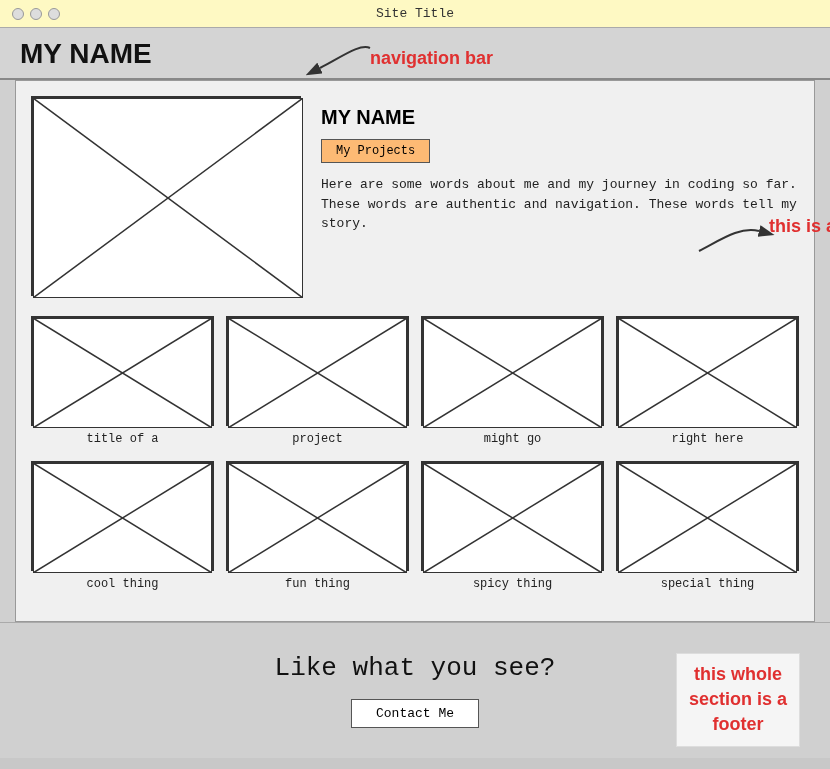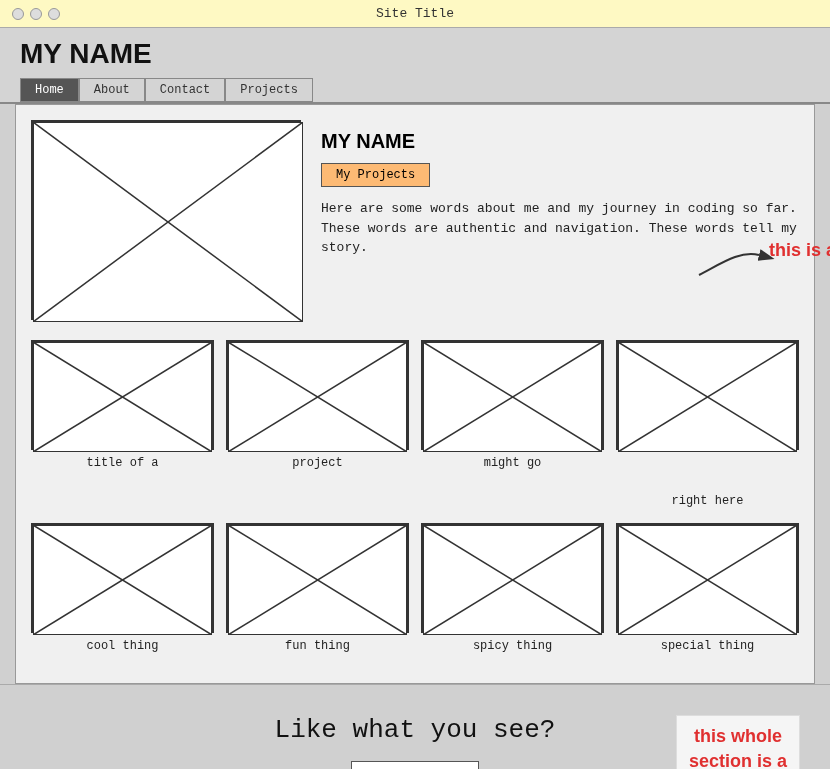--- a/index.html
+++ b/index.html
@@ -192,27 +192,32 @@
       <div class="dot"></div>
       <div class="dot"></div>
     </div>
     <span class="title-bar-title">Site Title</span>
   </div>
 
   <div class="browser-window">
 
     <div class="site-header" style="position:relative;">
       <div class="site-name">MY NAME</div>
-      <nav class="nav-bar">
-        <div class="nav-item active">Home</div>
-        <div class="nav-item">About</div>
-        <div class="nav-item">Contact</div>
-        <div class="nav-item">Projects</div>
-      </nav>
-
+
+      <div style="position:absolute; top:10px; left:300px; display:flex; align-items:center; pointer-events:none;">
+        <svg width="80" height="40" viewBox="0 0 80 40" style="overflow:visible;">
+          <path d="M70,10 C60,5 40,20 20,30" stroke="#333" stroke-width="2" fill="none" marker-end="url(#arrowhead1)"></path>
+          <defs>
+            <marker id="arrowhead1" markerWidth="8" markerHeight="6" refX="0" refY="3" orient="auto">
+              <polygon points="0 0, 8 3, 0 6" fill="#333"></polygon>
+            </marker>
+          </defs>
+        </svg>
+        <span style="color:#e03030; font-size:18px; font-weight:bold; font-family:Arial,sans-serif; margin-left:-10px;">navigation bar</span>
+      </div>
     </div>
 
     <div class="main-content" style="position:relative;">
 
       <div class="hero-section">
 
         <div class="img-placeholder" style="width:270px; height:200px;">
           <svg width="270" height="200">
             <rect x="0" y="0" width="270" height="200" fill="white" stroke="#333" stroke-width="2"></rect>
             <line x1="0" y1="0" x2="270" y2="200" stroke="#333" stroke-width="1.5"></line>
@@ -264,21 +269,21 @@
           <div class="grid-item">
             <div class="img-placeholder" style="width:100%; height:110px;">
               <svg width="100%" height="110">
                 <rect x="0" y="0" width="100%" height="110" fill="white" stroke="#333" stroke-width="2"></rect>
                 <line x1="0" y1="0" x2="100%" y2="110" stroke="#333" stroke-width="1.5"></line>
                 <line x1="100%" y1="0" x2="0" y2="110" stroke="#333" stroke-width="1.5"></line>
               </svg>
             </div>
             <span class="grid-item-label">might go</span>
           </div>
-          <div class="grid-item" style="position:relative;gap:38px;">
+          <div class="grid-item" style="position:relative;">
             <div class="img-placeholder" style="width:100%; height:110px;">
               <svg width="100%" height="110">
                 <rect x="0" y="0" width="100%" height="110" fill="white" stroke="#333" stroke-width="2"></rect>
                 <line x1="0" y1="0" x2="100%" y2="110" stroke="#333" stroke-width="1.5"></line>
                 <line x1="100%" y1="0" x2="0" y2="110" stroke="#333" stroke-width="1.5"></line>
               </svg>
             </div>
             <span class="grid-item-label">right here</span>
           </div>
         </div>

